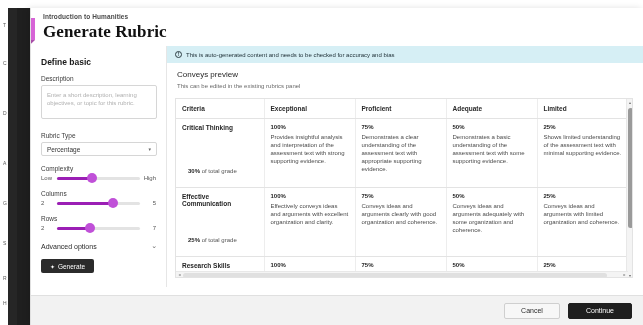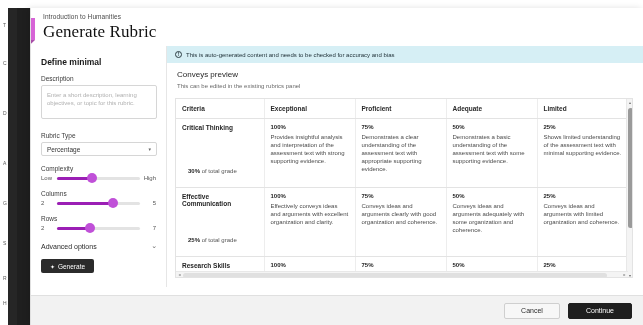--- a/index.html
+++ b/index.html
@@ -75,20 +75,21 @@
     clip-path: polygon(0 0, 100% 0, 65% 100%, 0 55%);
     z-index: 39;
   }
 
   
   .modal-header {
     position: absolute; left: 0; top: 0;
     width: 613px; height: 38px;
     background: #ffffff;
     padding: 5px 0 0 12px;
+    font-weight: bold;
   }
   .breadcrumb {
     font-size: 6.5px;
     color: #4a4a4a;
     letter-spacing: .1px;
   }
   .modal-title {
     font-family: "Liberation Serif", serif;
     font-size: 17px;
     color: #111111;
@@ -414,21 +415,21 @@
     <button class="close-btn">×</button>
 
     <div class="modal-header">
       <div class="breadcrumb">Introduction to Humanities</div>
       <div class="modal-title">Generate Rubric</div>
     </div>
 
     <div class="modal-body">
 
       <div class="left-panel">
-        <div class="lp-title">Define minimal</div>
+        <div class="lp-title">Define basic</div>
 
         <div class="field-label">Description</div>
         <textarea class="desc-box" placeholder="Enter a short description, learning objectives, or topic for this rubric." style=""></textarea>
 
         <div class="field-gap">
           <div class="field-label">Rubric Type</div>
           <div class="select-box">
             <span>Percentage</span>
             <span class="select-caret">▾</span>
           </div>

